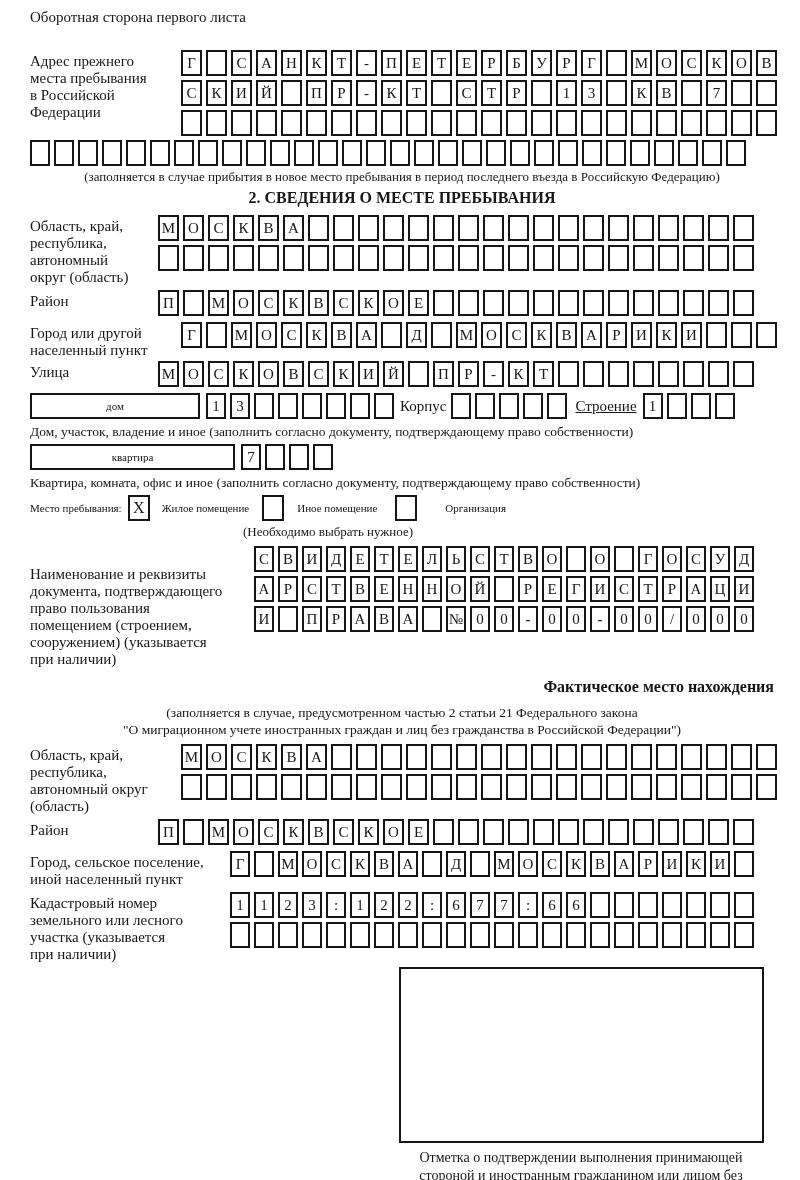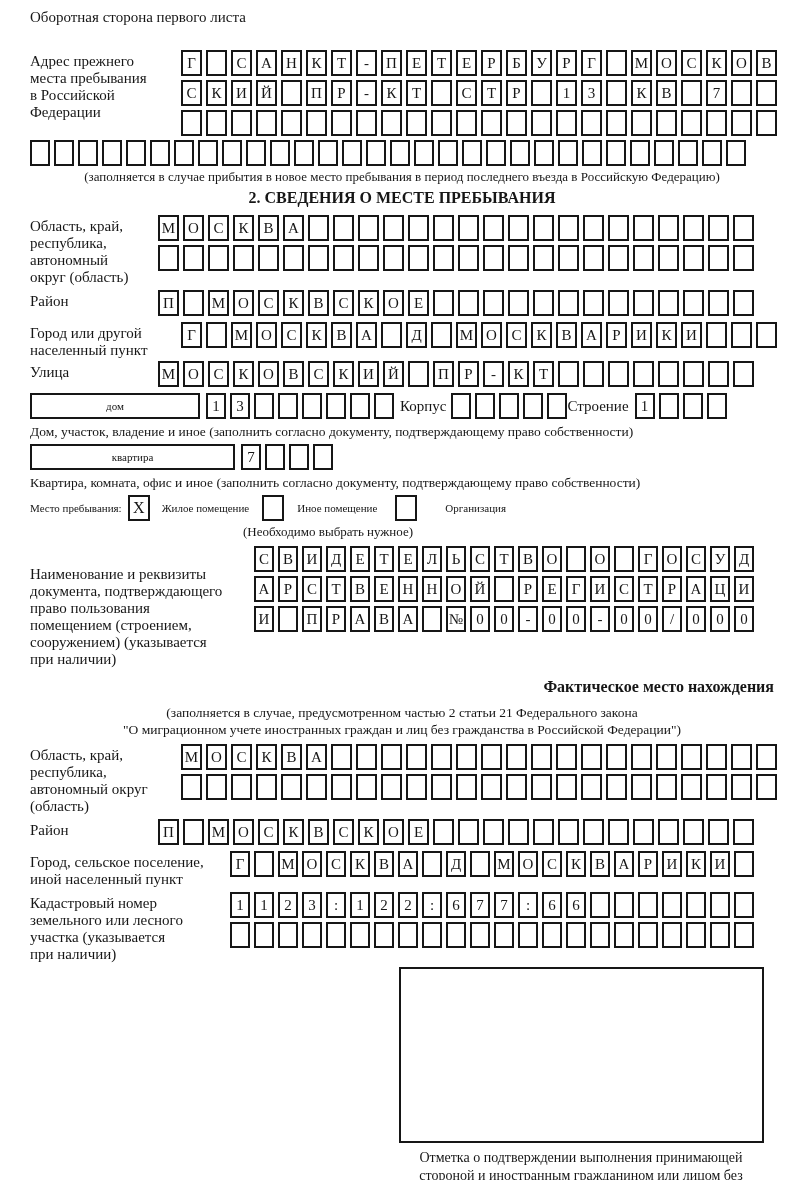--- a/index.html
+++ b/index.html
@@ -348,21 +348,21 @@
         <span class="cell"></span>
       </div>
     <div class="inl" style="margin-left:6px;margin-right:5px;">Корпус</div>
     <div class="cells narrow">
         <span class="cell"></span>
         <span class="cell"></span>
         <span class="cell"></span>
         <span class="cell"></span>
         <span class="cell"></span>
       </div>
-    <div class="inl" style="margin-left:0;margin-right:6px;">Строение</div>
+    <div class="inl" style="margin-left:8px;margin-right:6px;text-decoration:underline;">Строение</div>
     <div class="cells narrow">
         <span class="cell">1</span>
         <span class="cell"></span>
         <span class="cell"></span>
         <span class="cell"></span>
       </div>
   </div>
   <div class="leftnote">Дом, участок, владение и иное (заполнить согласно документу, подтверждающему право собственности)</div>
 
   <div class="domrow">

